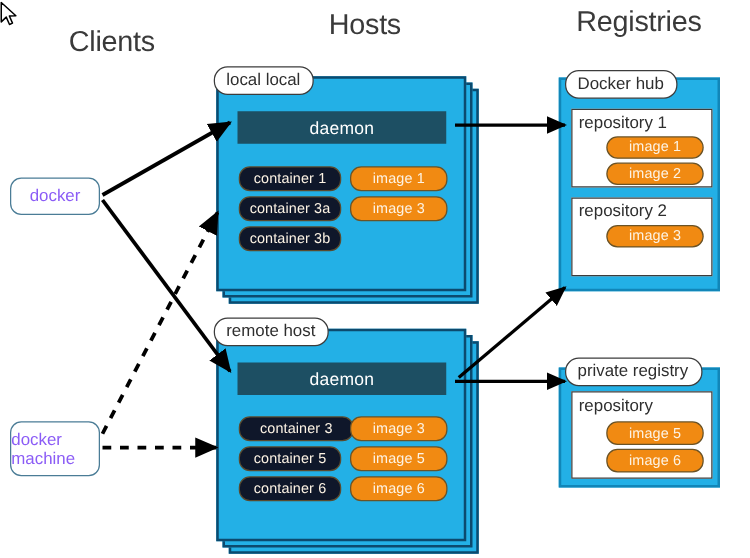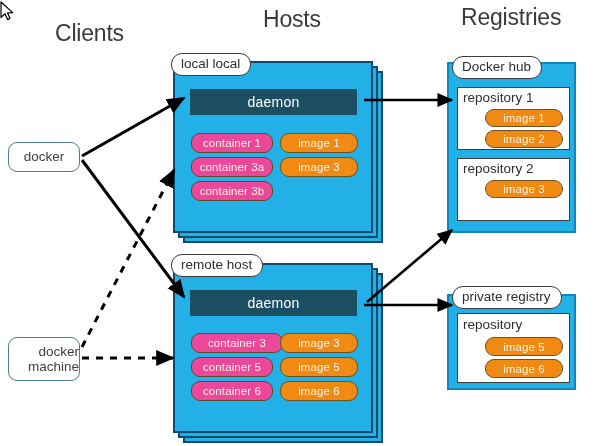--- a/index.html
+++ b/index.html
@@ -31,23 +31,23 @@
 
   
   .client-box {
     position: absolute;
     border: 1.6px solid #4a7c96;
     border-radius: 9px;
     background: #ffffff;
     display: flex;
     align-items: center;
     justify-content: center;
-    text-align: right;
+    text-align: left;
     font-size: 13.5px;
-    color: #404040;
+    color: #8b5cf6;
     line-height: 1.12;
     box-sizing: border-box;
   }
   #client-docker         { left: 8px;  top: 142px; width: 72px; height: 30px; }
   #client-docker-machine { left: 8px;  top: 337px; width: 72px; height: 44px; }
 
   
   .stack {
     position: absolute;
   }
@@ -97,21 +97,21 @@
     border-radius: 9px;
     border: 1.4px solid #5a4a2e;
     box-sizing: border-box;
     display: flex;
     align-items: center;
     justify-content: center;
     font-size: 11.5px;
     color: #fdf3e4;
     letter-spacing: 0.1px;
   }
-  .pill.container { background: #ec4899; }
+  .pill.container { background: #0f172a; }
   .pill.image     { background: #f18a12; border-color: #6b5326; }
 
   
   .reg-card {
     position: absolute;
     background: #23b0e6;
     border: 2px solid #1186b8;
     box-sizing: border-box;
   }
   .repo-box {

